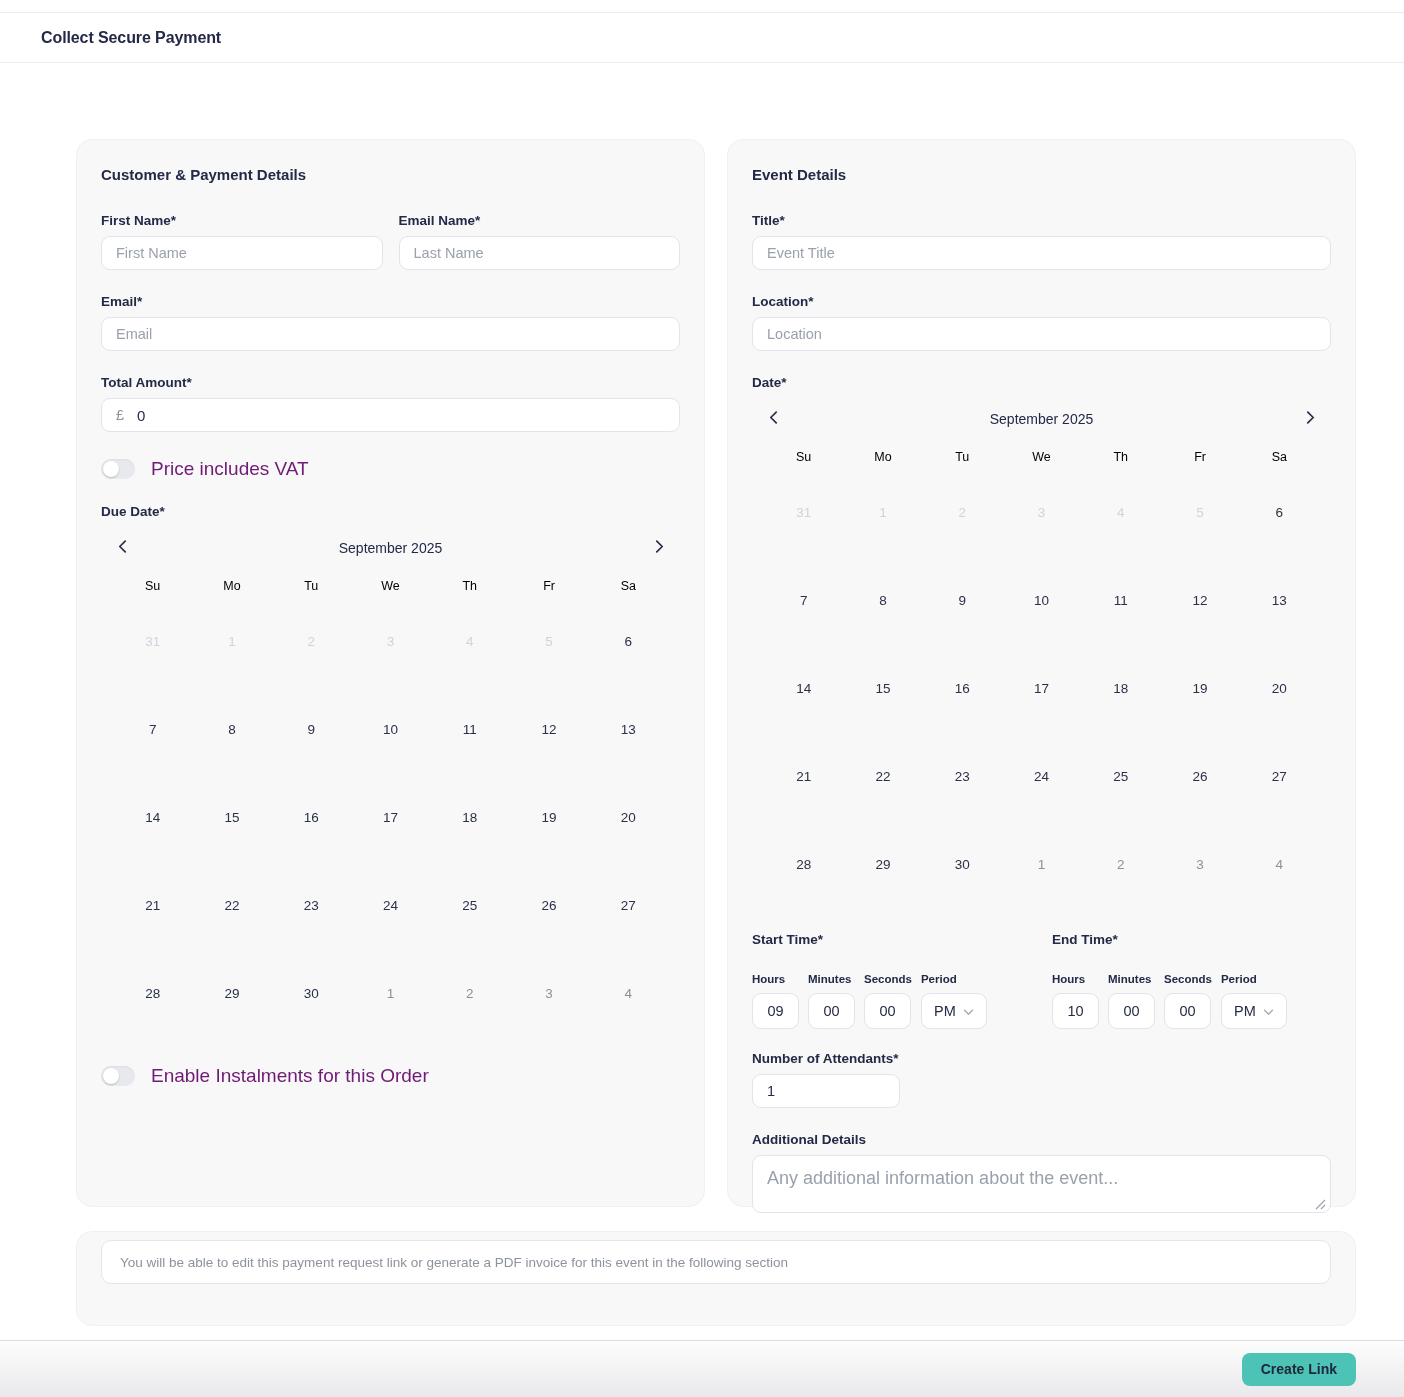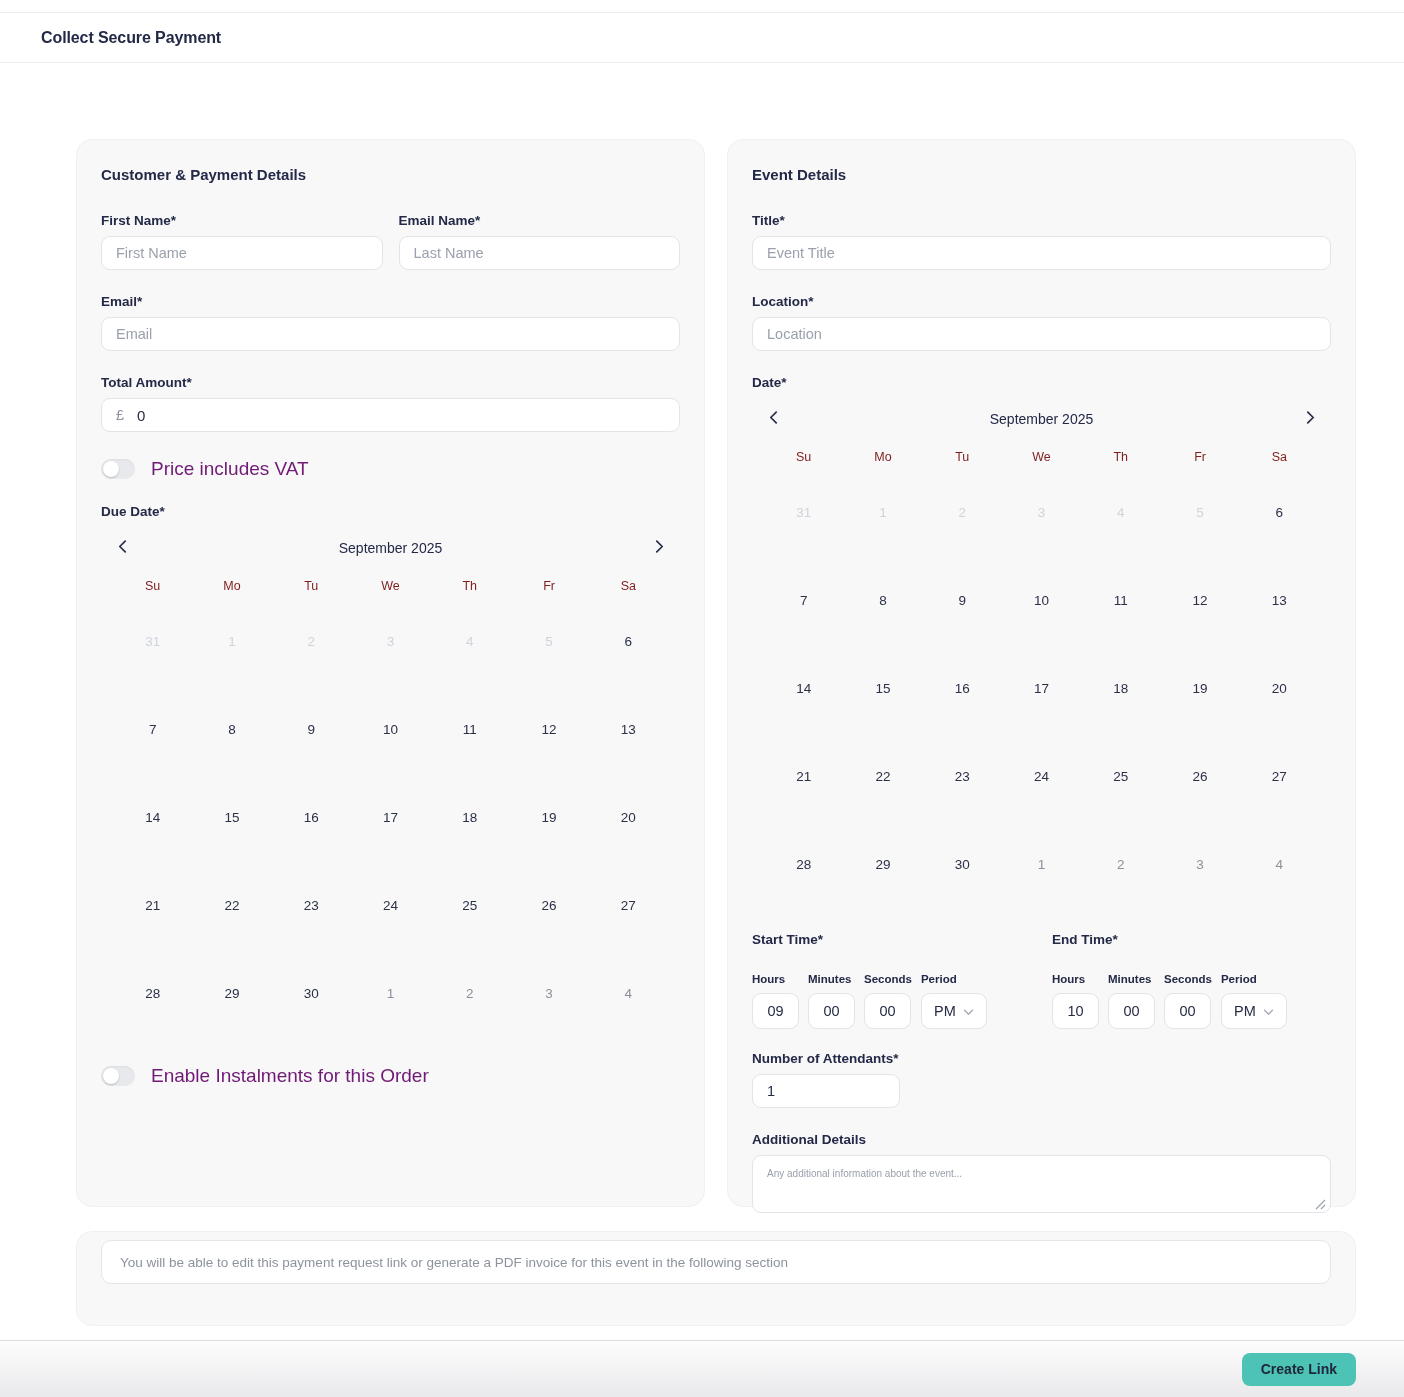--- a/index.html
+++ b/index.html
@@ -52,21 +52,21 @@
   }
   .toggle-label { font-size:19px; font-weight:normal; color:#701a75; }
 
   .due-label { margin-bottom:20px; }
 
   .calendar { }
   .cal-header { display:flex; align-items:center; padding:0 12px; margin-top:2px; }
   .cal-nav { background:none; border:none; cursor:pointer; width:18px; height:18px; display:flex; align-items:center; justify-content:center; }
   .cal-month { flex:1; text-align:center; font-size:14px; font-weight:normal; color:#232946; }
   .cal-daynames { display:grid; grid-template-columns:repeat(7,1fr); padding:0 12px; margin-top:22px; }
-  .cal-dayname { text-align:center; font-size:12.5px; color:#7f1d1d; }
+  .cal-dayname { text-align:center; font-size:12.5px; color:#000000; }
   .cal-grid { display:grid; grid-template-columns:repeat(7,1fr); padding:0 12px; margin-top:4px; }
   .cal-cell {
     height:88px; display:flex; align-items:center; justify-content:center;
     font-size:13.5px; font-weight:500; color:#2b3147; cursor:pointer;
   }
   .cal-cell.disabled { color:#cfd3db; cursor:default; }
   .cal-cell.outside { color:#8b919b; }
 
   .instalments-row { margin-top:28px; }
 
@@ -87,21 +87,21 @@
     font-size:14.5px; color:#262c44;
   }
 
   .attendants-field { margin-top:22px; }
   .attendants-input { width:148px; }
 
   .details-field { margin-top:24px; }
   .textarea-wrap { position:relative; }
   .details-textarea {
     width:100%; height:58px; background:#fff; border:1px solid #e3e4e9; border-radius:9px;
-    padding:12px 14px; font-size:10px; color:#0f766e; font-family:inherit; outline:none; resize:none;
+    padding:12px 14px; font-size:18px; color:#0f766e; font-family:inherit; outline:none; resize:none;
   }
   .details-textarea::placeholder { color:#9aa1ac; }
   .resize-handle { position:absolute; right:5px; bottom:7px; cursor:nwse-resize; line-height:0; }
 
   .note-card {
     margin-top:24px; background:#f8f8f9; border:1px solid #f0f0f2; border-radius:16px;
     width:1280px; height:95px; padding:8px 24px;
   }
   .note-box {
     height:44px; background:#fff; border:1px solid #e4e5e9; border-radius:10px;

